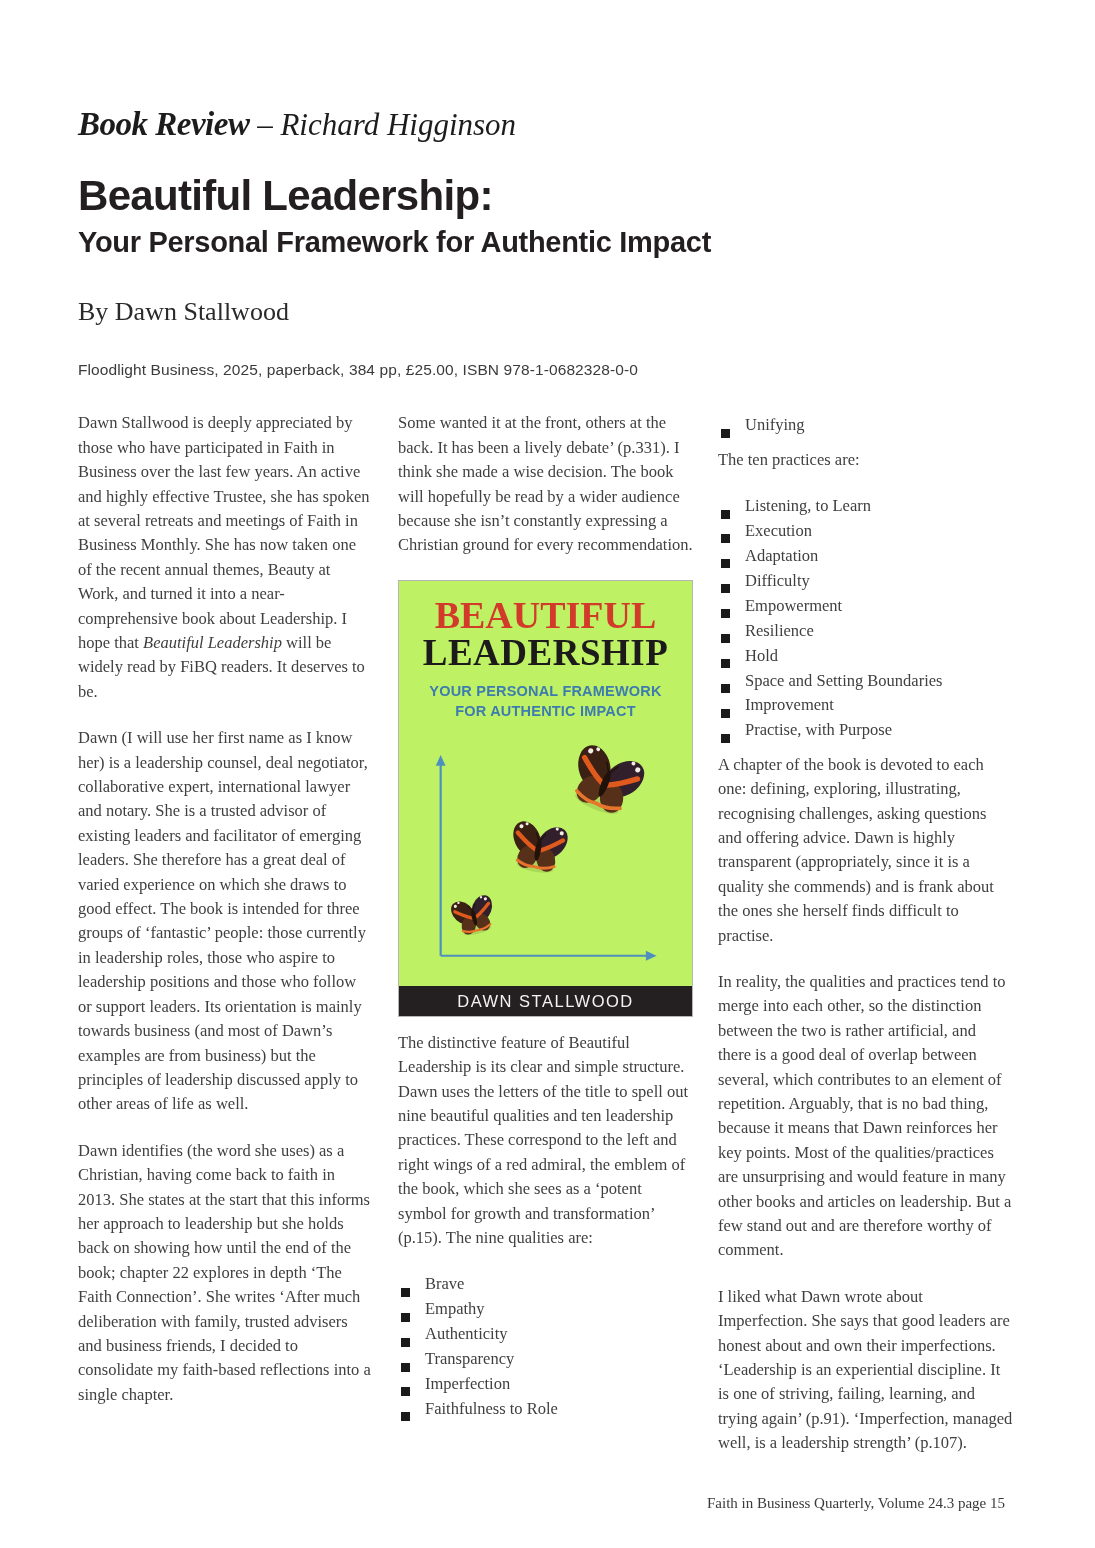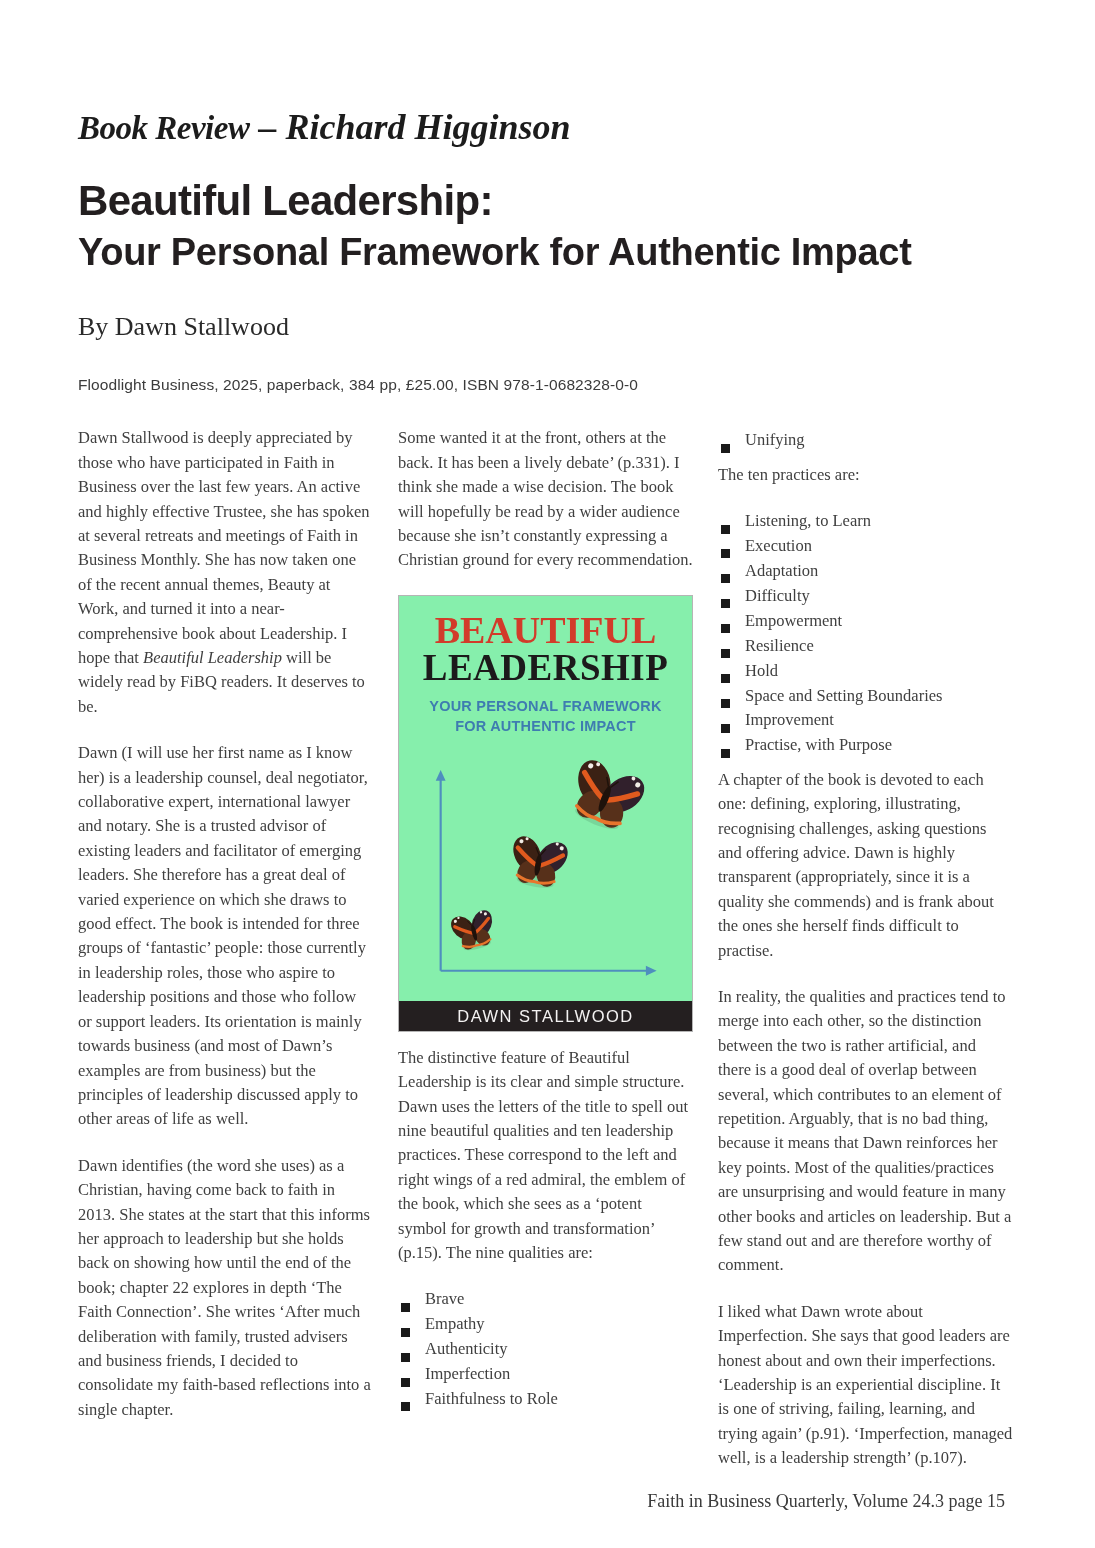--- a/index.html
+++ b/index.html
@@ -9,30 +9,30 @@
     position: relative;
     font-family: "Liberation Serif", serif;
     color: #3f3f3f;
     overflow: hidden;
   }
   .page { padding: 106px 82px 0 78px; }
 
   
   .kicker { font-size: 33px; color: #1c1c1c; }
   .kicker .kicker-title { font-weight: 700; font-style: italic; font-family: "Liberation Serif", serif; letter-spacing: -0.5px; }
-  .kicker .kicker-rest { font-style: italic; font-weight: 700; font-size: 36px; }
+  .kicker .kicker-rest { font-style: italic; font-weight: 400; font-size: 31px; }
   .main-title {
     margin-top: 30px;
     font-family: "Liberation Sans", sans-serif;
     font-weight: 700; font-size: 42px; line-height: 1.08;
     letter-spacing: -0.7px; color: #231f20;
   }
   .sub-title {
     font-family: "Liberation Sans", sans-serif;
-    font-weight: 700; font-size: 38px; letter-spacing: -0.3px;
+    font-weight: 700; font-size: 29px; letter-spacing: -0.3px;
     color: #231f20; margin-top: 8px;
   }
   .byline { margin-top: 38px; font-size: 26px; color: #2a2a2a; }
   .pub-line {
     margin-top: 34px;
     font-family: "Liberation Sans", sans-serif;
     font-size: 15.5px; color: #3b3b3b; letter-spacing: 0.1px;
   }
 
   
@@ -49,21 +49,21 @@
     width: 9px; height: 9px; background: #1a1a1a;
     display: inline-block; flex: 0 0 9px;
     margin: 8px 15px 0 3px;
   }
   .list-intro { margin: 3px 0 8px 0; }
 
   
   .cover {
     width: 100%; height: 437px;
     border: 1px solid #b5b5b5;
-    background: #86efac;
+    background: #bef264;
     margin: 10px 0 14px 0;
     display: flex; flex-direction: column;
     overflow: hidden;
   }
   .cover-titles { text-align: center; padding-top: 15px; }
   .cover-title-red {
     font-family: "Liberation Serif", serif; font-weight: 700;
     font-size: 38px; line-height: 1.0; color: #d23b2a; letter-spacing: 0;
   }
   .cover-title-black {
@@ -81,21 +81,21 @@
     display: flex; align-items: center; justify-content: center;
   }
   .cover-bar span {
     font-family: "Liberation Sans", sans-serif; font-weight: 400;
     font-size: 16.5px; letter-spacing: 1.5px; color: #f4f2f2;
   }
 
   
   .footer {
     position: absolute; right: 90px; bottom: 36px;
-    font-size: 18px; color: #3a3a3a;
+    font-size: 15px; color: #3a3a3a;
   }
 </style>
 </head>
 <body>
 
 <div class="page">
 
   <div class="kicker">
     <span class="kicker-title">Book Review</span><span class="kicker-rest"> – Richard Higginson</span>
   </div>
@@ -169,20 +169,24 @@
         <div class="bullet-item">
             <span class="sq"></span>
             <span>Empathy</span>
           </div>
         <div class="bullet-item">
             <span class="sq"></span>
             <span>Authenticity</span>
           </div>
         <div class="bullet-item">
             <span class="sq"></span>
+            <span>Transparency</span>
+          </div>
+        <div class="bullet-item">
+            <span class="sq"></span>
             <span>Imperfection</span>
           </div>
         <div class="bullet-item">
             <span class="sq"></span>
             <span>Faithfulness to Role</span>
           </div>
       </div>
     </div>
 
     <div class="col">

